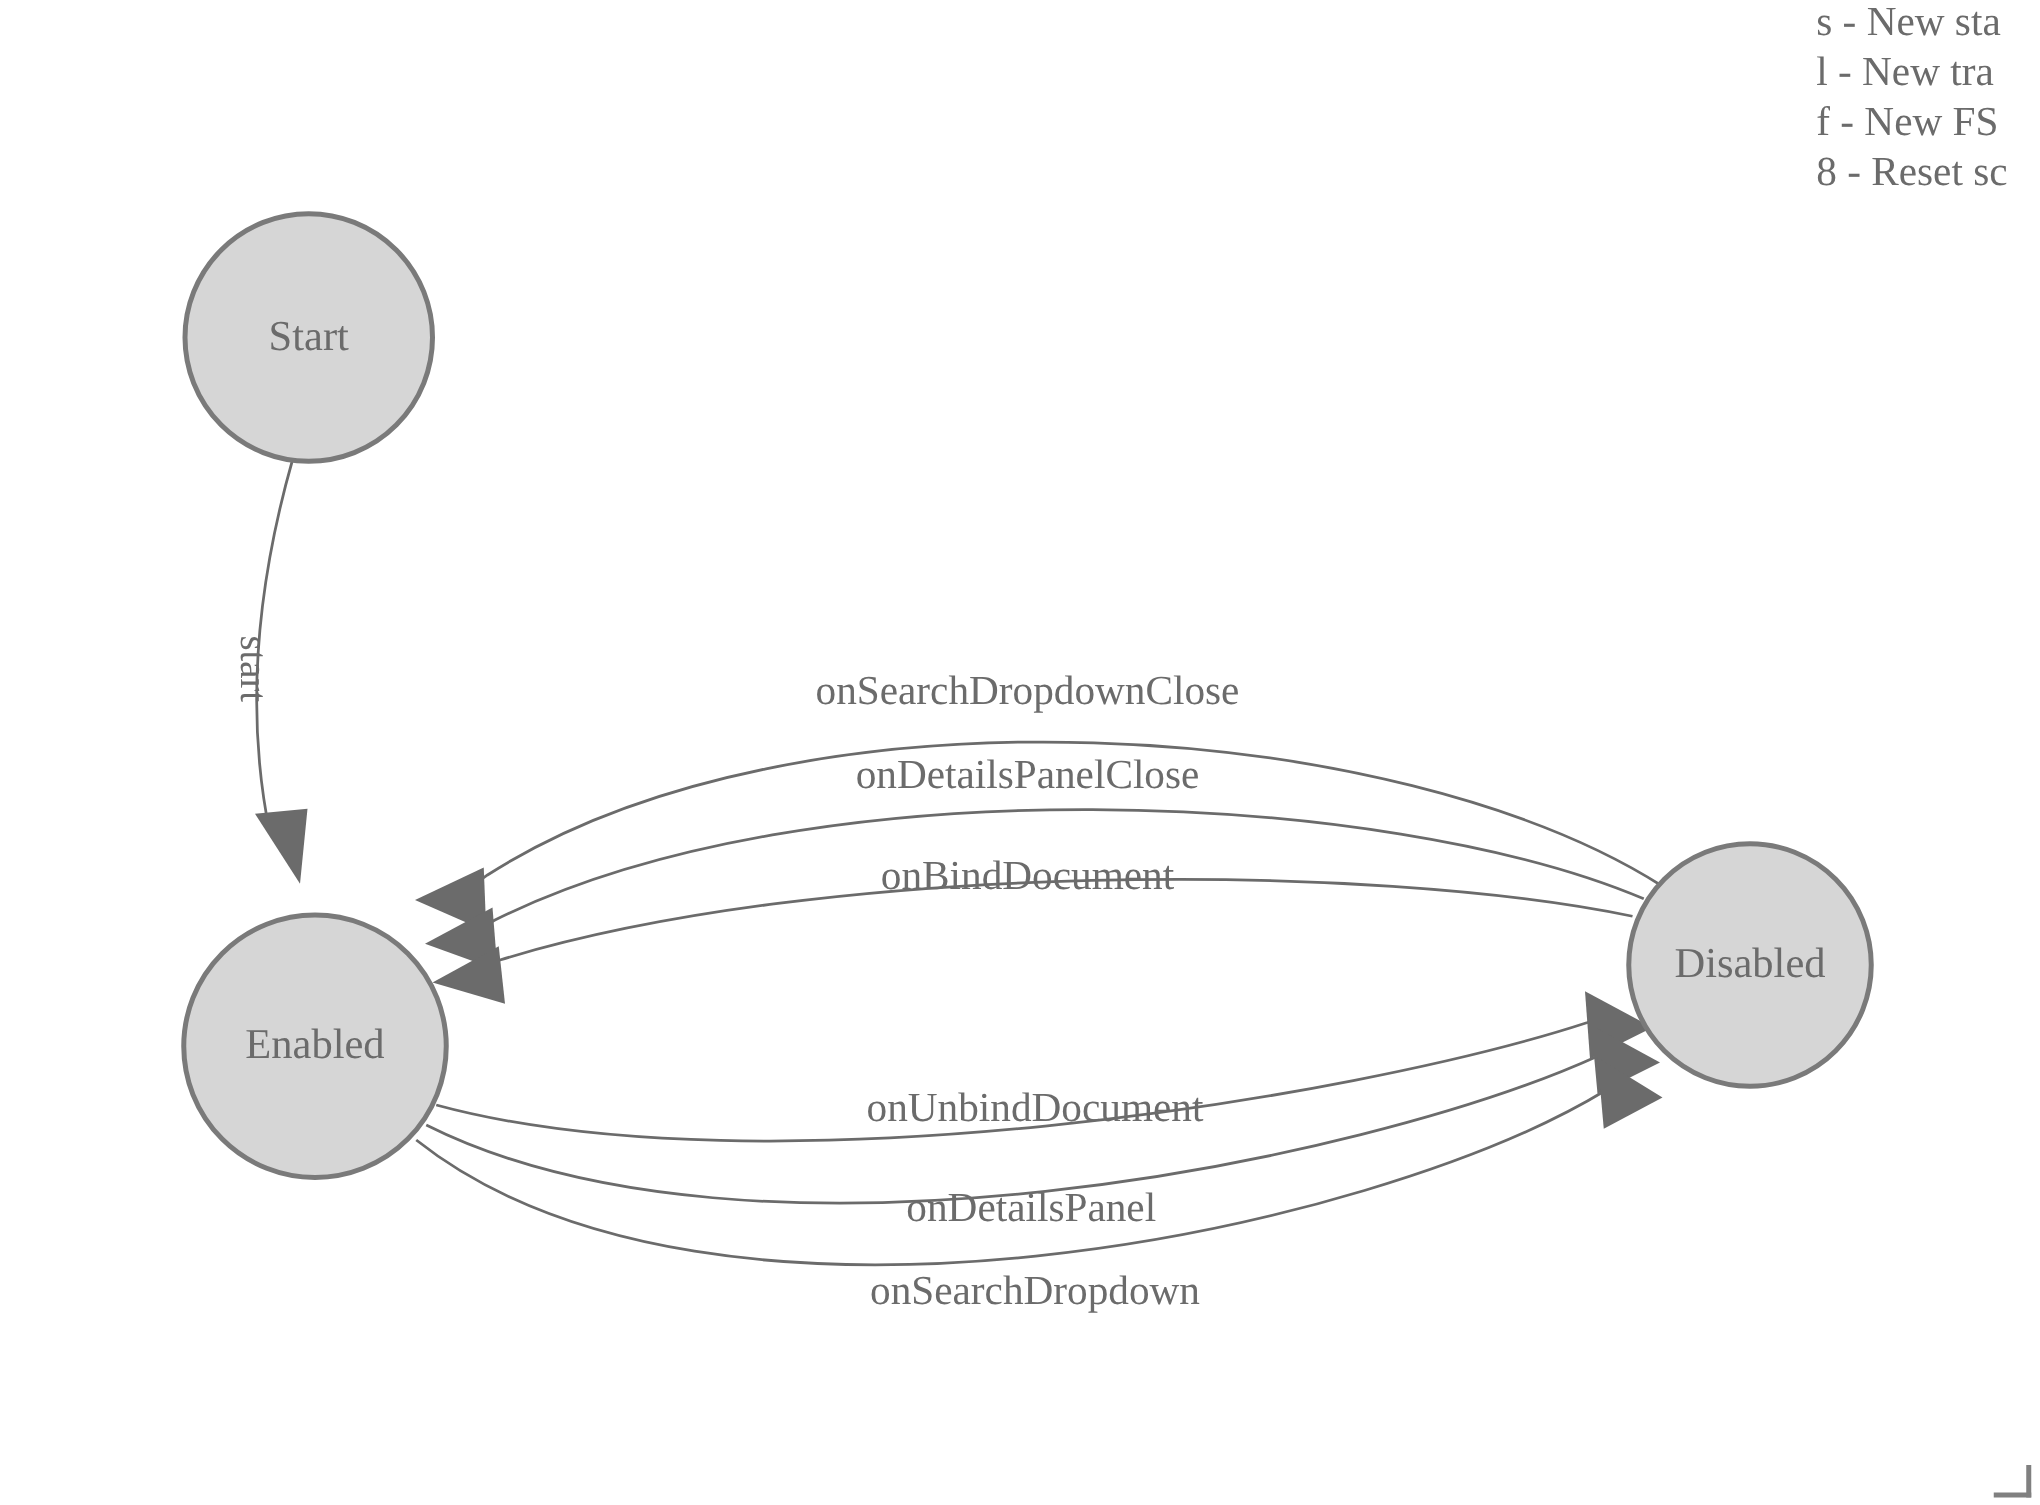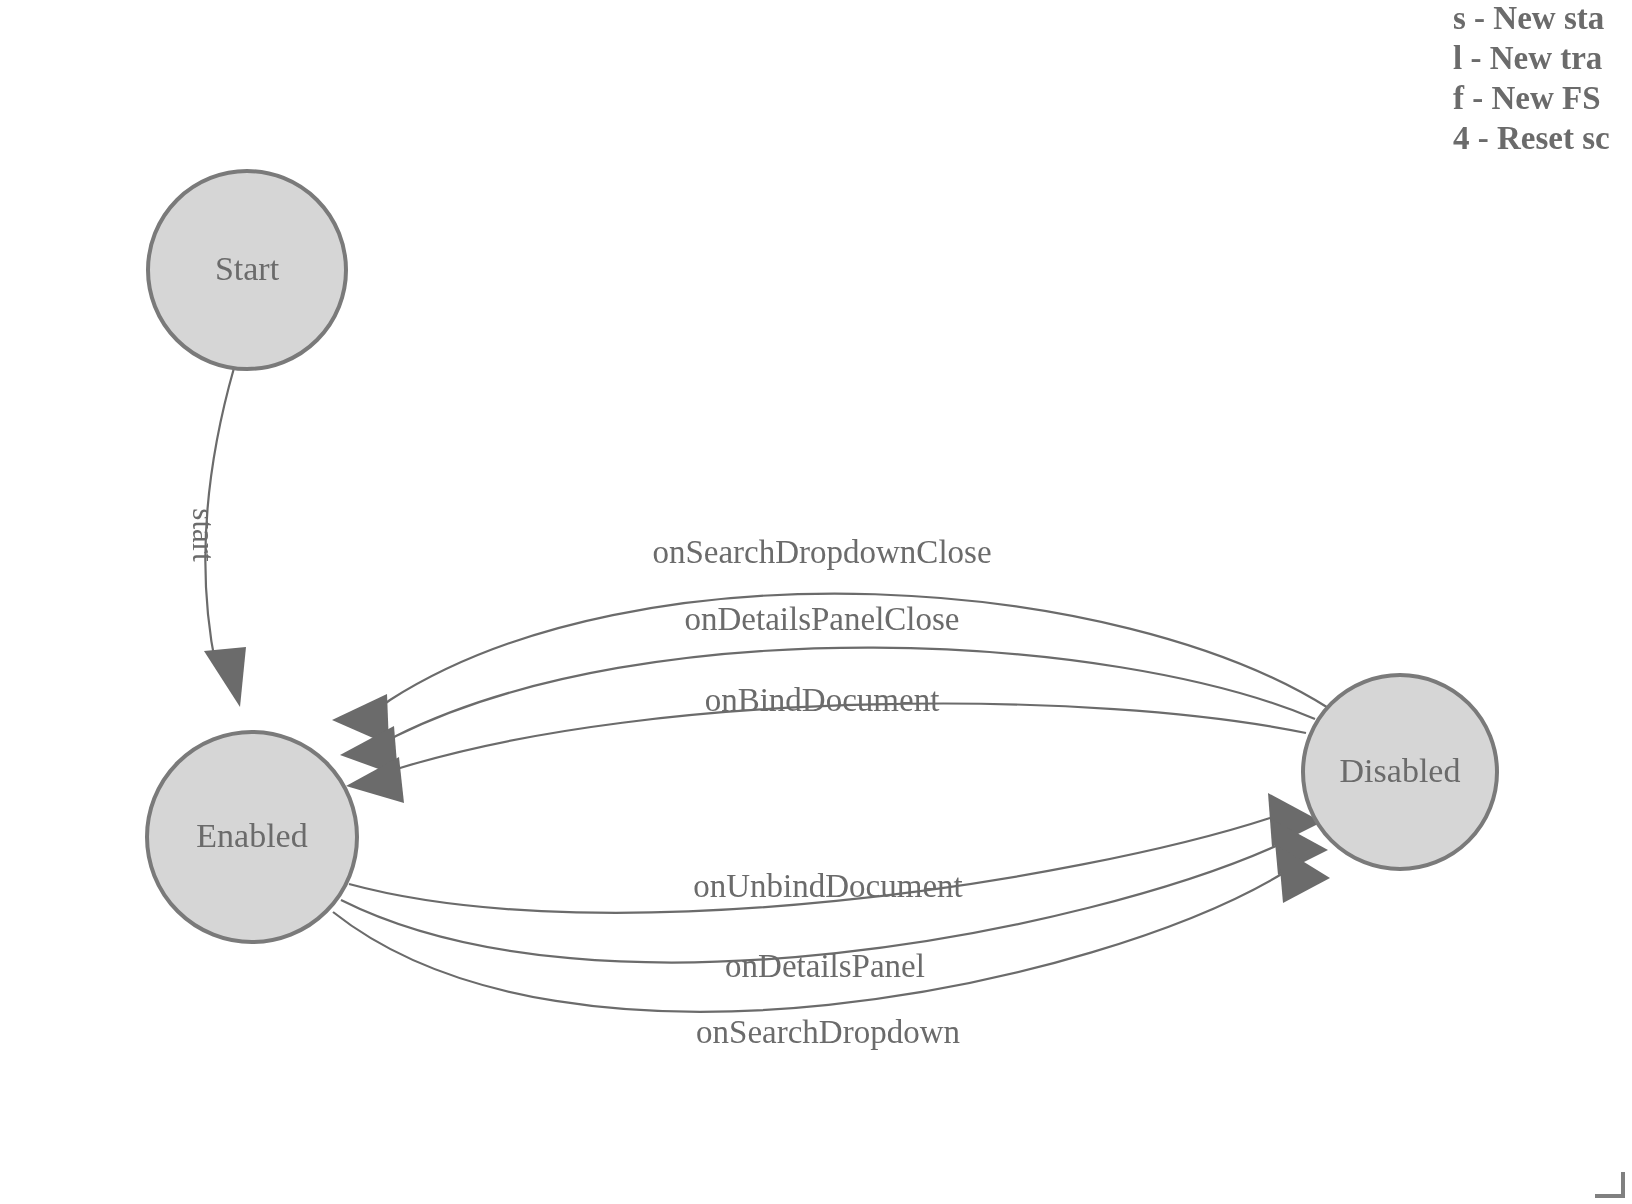--- a/index.html
+++ b/index.html
@@ -61,21 +61,20 @@
     text-anchor: middle;
   }
   #help-overlay {
     position: absolute;
     top: 0;
     right: 0;
     width: 205px;
     height: 160px;
     overflow: hidden;
     pointer-events: none;
-    font-weight: bold;
   }
   #help-list {
     position: absolute;
     left: 26px;
     top: -2px;
     white-space: nowrap;
   }
   .help-line {
     color: #6b6b6b;
     font-family: "Liberation Serif", "DejaVu Serif", serif;
@@ -171,21 +170,21 @@
       <text class="state-label" x="1400" y="774">Disabled</text>
     </g>
 
   </svg>
 
   <div id="help-overlay">
     <div id="help-list">
       <div class="help-line">s - New sta</div>
       <div class="help-line">l - New tra</div>
       <div class="help-line">f - New FS</div>
-      <div class="help-line">4 - Reset sc</div>
+      <div class="help-line">8 - Reset sc</div>
     </div>
   </div>
 
   <div id="resize-handle">
     <div class="bar-v"></div>
     <div class="bar-h"></div>
   </div>
 
 </div>
 

